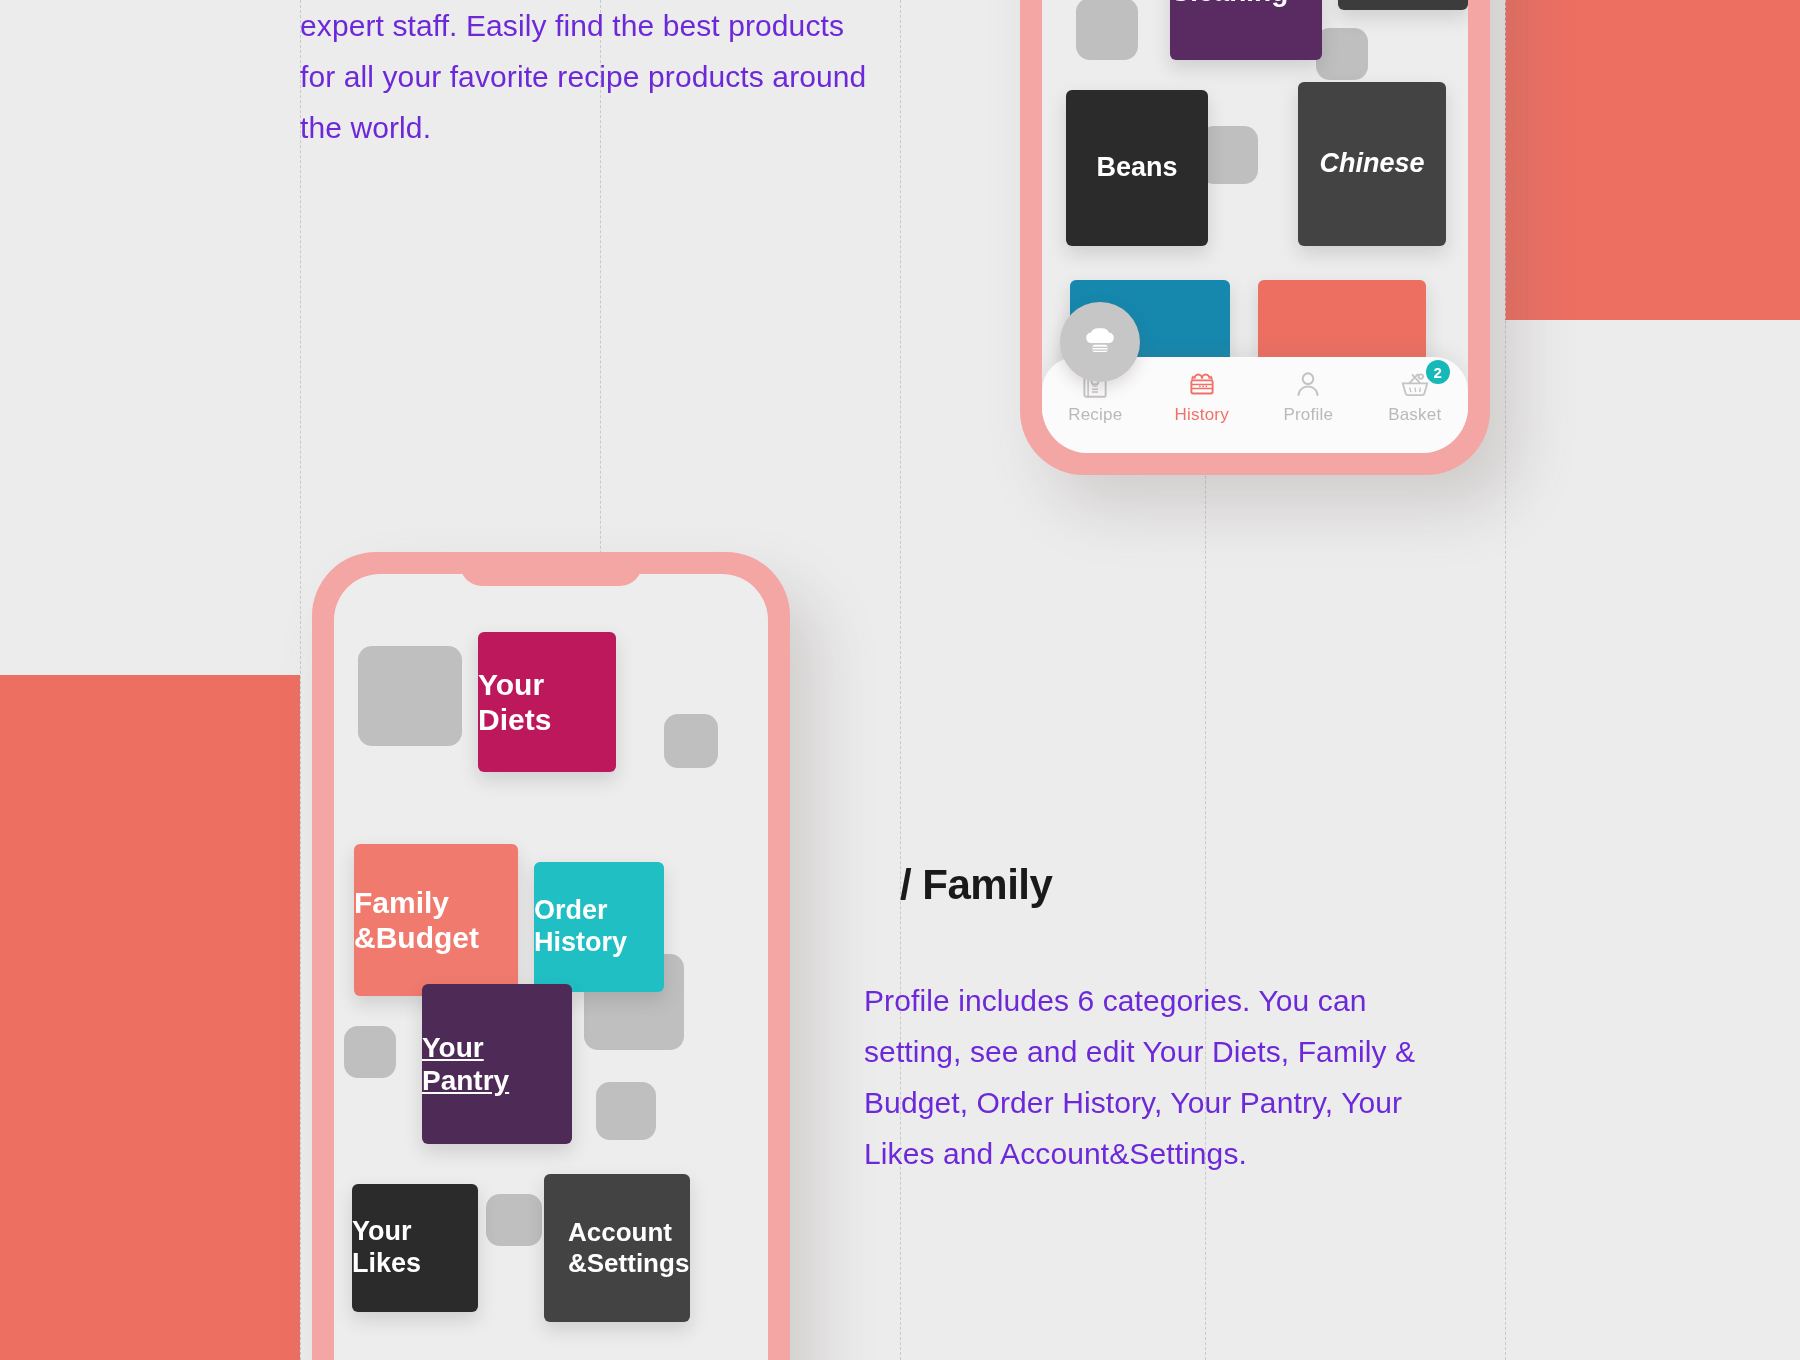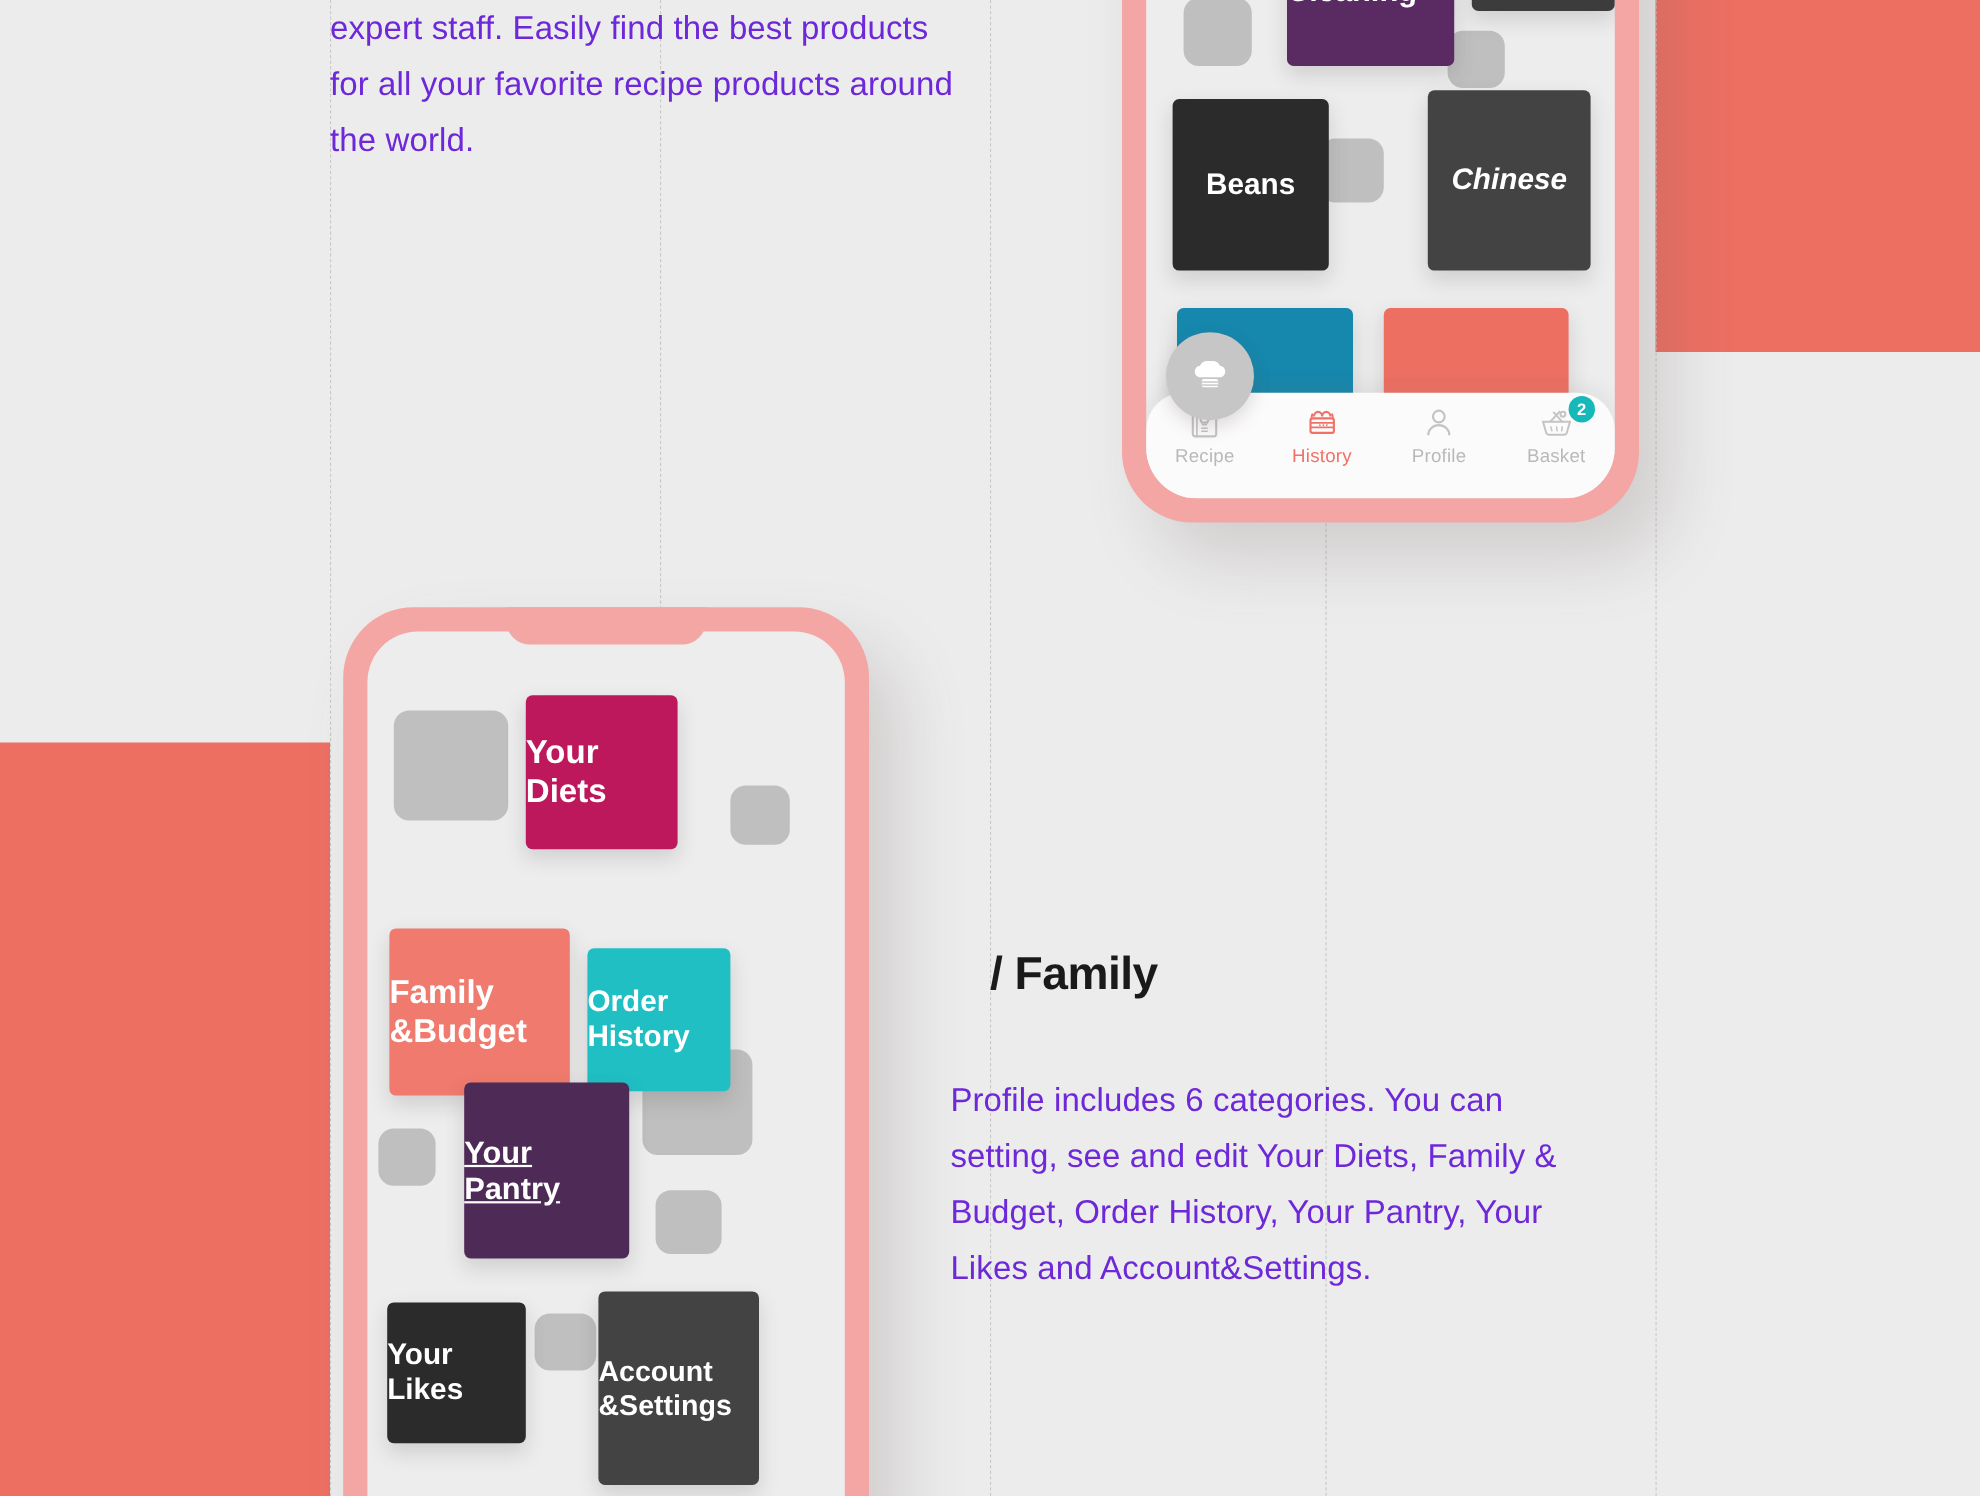--- a/index.html
+++ b/index.html
@@ -210,21 +210,21 @@
         </div>
 
         <div class="tile" style="left:88px;  top:410px; width:150px; height:160px; background:#4E2A57; font-size:28px;text-decoration:underline;">
           <span>Your Pantry</span>
         </div>
 
         <div class="tile" style="left:18px;  top:610px; width:126px; height:128px; background:#2B2B2B; font-size:27px;">
           <span>Your Likes</span>
         </div>
 
-        <div class="tile" style="left:210px; top:600px; width:146px; height:176px; background:#434343; font-size:26px;">
+        <div class="tile" style="left:210px; top:600px; width:146px; height:148px; background:#434343; font-size:26px;padding-left:24px;">
           <span>Account &amp;Settings</span>
         </div>
 
       </div>
     </div>
   </div>
 
   <div id="profile-heading">/ Family</div>
   <div id="profile-copy" class="copy">Profile includes 6 categories. You can setting, see and edit Your Diets, Family &amp; Budget, Order History, Your Pantry, Your Likes and Account&amp;Settings.</div>
 

